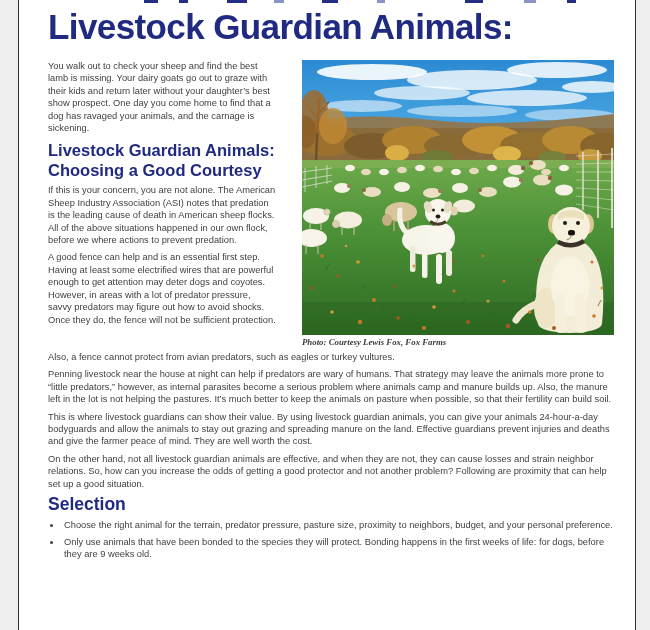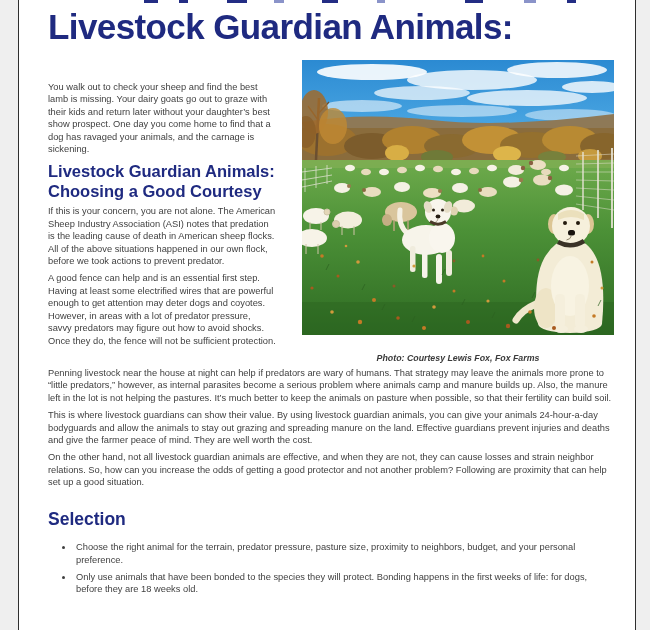--- a/index.html
+++ b/index.html
@@ -20,35 +20,35 @@
   .remnants i:nth-child(5){left:303px;width:16px;}
   .remnants i:nth-child(6){left:358px;width:8px;background:#8a93c9;}
   .remnants i:nth-child(7){left:446px;width:18px;}
   .remnants i:nth-child(8){left:505px;width:12px;background:#8a93c9;}
   .remnants i:nth-child(9){left:548px;width:9px;}
 
   h1 { margin:6px 0 0 0; color:#1f2a80; font-weight:700; font-size:35px; line-height:41px; letter-spacing:-0.6px; }
   h1 .tline { display:block; white-space:nowrap; }
 
   .cols { display:flex; justify-content:space-between; margin-top:13px; }
-  .leftcol { width:228px; flex:none;margin-top:21px; }
+  .leftcol { width:228px; flex:none; }
 
   p { font-size:9.3px; line-height:12.4px; color:#3f3f3f; margin:0 0 5px 0; }
 
   h2 { color:#1f2a80; font-weight:700; font-size:16.5px; line-height:19.5px; margin:7px 0 4px 0; }
   h2 .hline { display:block; white-space:nowrap; }
-  h2.sel { font-size:17.5px; margin:21px 0 4px 0; }
+  h2.sel { font-size:17.5px; margin:5px 0 4px 0; }
 
   .photo { width:312px; flex:none; margin:0; }
   .photo-frame { width:312px; height:275px; overflow:hidden; background:#7fae53; }
   .photo-frame svg { display:block; }
-  figcaption { font-size:8.8px; font-weight:700; font-style:italic; color:#3a3a3a; text-align:center; margin-top:18px; }
+  figcaption { font-size:8.8px; font-weight:700; font-style:italic; color:#3a3a3a; text-align:left; margin-top:2px;font-family:Liberation Serif, serif; }
 
   .full { margin-top:4px; }
-  ul { margin:12px; padding-left:14px; color:#3f3f3f; }
+  ul { margin:0; padding-left:14px; color:#3f3f3f; }
   li { font-size:9.3px; line-height:12.4px; margin-bottom:5px; padding-left:2px; }
 </style>
 </head>
 <body>
 
 <div class="stage">
   <div class="page">
 
     <div class="remnants">
       <i></i>
@@ -66,21 +66,21 @@
       <span class="tline">Livestock Guardian Animals:</span>
     </h1>
 
     <div class="cols">
       <div class="leftcol">
         <p>You walk out to check your sheep and find the best lamb is missing. Your dairy goats go out to graze with their kids and return later without your daughter’s best show prospect. One day you come home to find that a dog has ravaged your animals, and the carnage is sickening.</p>
         <h2>
           <span class="hline">Livestock Guardian Animals:</span>
           <span class="hline">Choosing a Good Courtesy</span>
         </h2>
-        <p>If this is your concern, you are not alone. The American Sheep Industry Association (ASI) notes that predation is the leading cause of death in American sheep flocks. All of the above situations happened in our own flock, before we took actions to prevent predator.</p>
+        <p>If this is your concern, you are not alone. The American Sheep Industry Association (ASI) notes that predation is the leading cause of death in American sheep flocks. All of the above situations happened in our own flock, before we where actions to prevent predation.</p>
         <p>A good fence can help and is an essential first step. Having at least some electrified wires that are powerful enough to get attention may deter dogs and coyotes. However, in areas with a lot of predator pressure, savvy predators may figure out how to avoid shocks. Once they do, the fence will not be sufficient protection.</p>
       </div>
 
       <figure class="photo">
         <div class="photo-frame">
           <svg width="312" height="275" viewBox="0 0 312 275" xmlns="http://www.w3.org/2000/svg">
             <defs>
               <linearGradient id="sky" x1="0" y1="0" x2="0" y2="1">
                 <stop offset="0" stop-color="#2b8ad2"></stop>
                 <stop offset="0.65" stop-color="#4aa6e2"></stop>
@@ -293,24 +293,25 @@
             <g stroke="#2c6120" stroke-width="1" opacity=".7">
               <path d="M24,210 l3,-6 M80,250 l3,-6 M140,215 l3,-6 M190,258 l3,-6 M60,230 l3,-6 M160,245 l3,-6 M110,262 l3,-6 M230,238 l3,-6 M296,246 l3,-6"></path>
             </g>
           </svg>
         </div>
         <figcaption>Photo: Courtesy Lewis Fox, Fox Farms</figcaption>
       </figure>
     </div>
 
     <div class="full">
+      <p>Also, a fence cannot protect from avian predators, such as eagles or turkey vultures.</p>
       <p>Penning livestock near the house at night can help if predators are wary of humans. That strategy may leave the animals more prone to “little predators,” however, as internal parasites become a serious problem where animals camp and manure builds up. Also, the manure left in the lot is not helping the pastures. It’s much better to keep the animals on pasture when possible, so that their fertility can build soil.</p>
       <p>This is where livestock guardians can show their value. By using livestock guardian animals, you can give your animals 24-hour-a-day bodyguards and allow the animals to stay out grazing and spreading manure on the land. Effective guardians prevent injuries and deaths and give the farmer peace of mind.  They are well worth the cost.</p>
       <p>On the other hand, not all livestock guardian animals are effective, and when they are not, they can cause losses and strain neighbor relations. So, how can you increase the odds of getting a good protector and not another problem? Following are proximity that can help set up a good situation.</p>
       <h2 class="sel">Selection</h2>
       <ul>
         <li>Choose the right animal for the terrain, predator pressure, pasture size, proximity to neighbors, budget, and your personal preference.</li>
-        <li>Only use animals that have been bonded to the species they will protect. Bonding happens in the first weeks of life: for dogs, before they are 18 weeks old.</li>
+        <li>Only use animals that have been bonded to the species they will protect. Bonding happens in the first weeks of life: for dogs, before they are 9 weeks old.</li>
       </ul>
     </div>
 
   </div>
 </div>
 
 </body></html>

